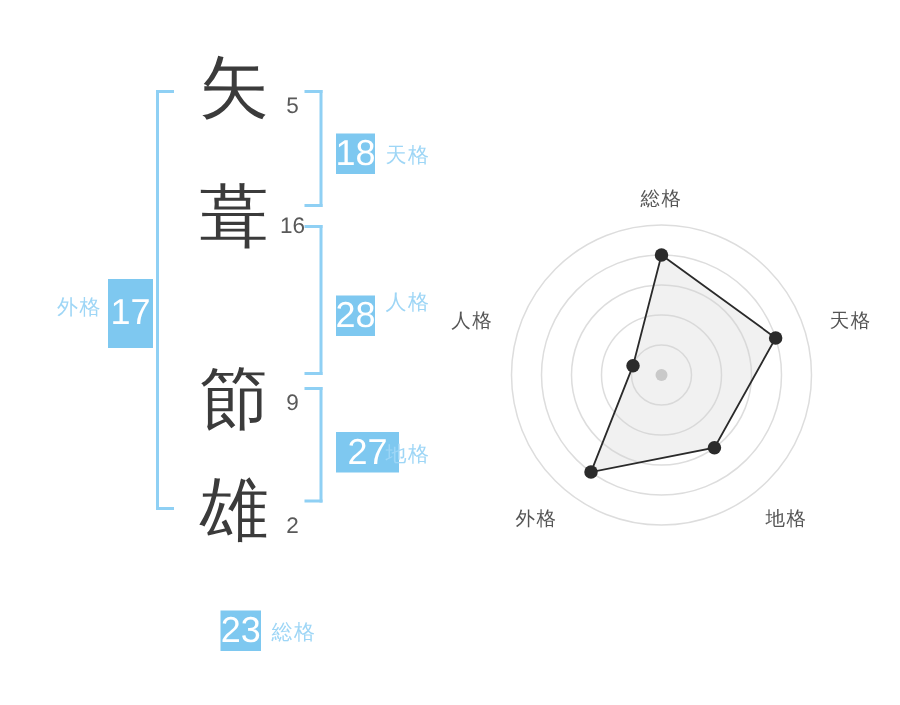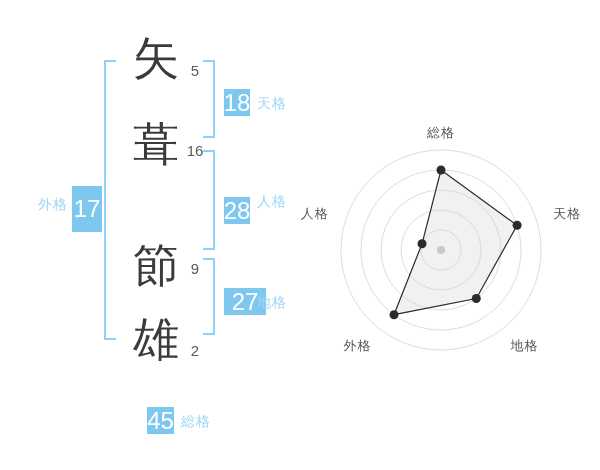--- a/index.html
+++ b/index.html
@@ -74,21 +74,21 @@
 
   <div class="badge" style="left:224px;top:197px;width:26px">28</div>
   <div class="kaku-label" style="left:257px;top:193px">人格</div>
 
   <div class="badge" style="left:224px;top:288px;width:42px">27</div>
   <div class="kaku-label" style="left:257px;top:294px">地格</div>
 
   <div class="badge" style="left:72px;top:186px;width:30px;height:46px">17</div>
   <div class="kaku-label" style="left:38px;top:196px;width:30px;text-align:right">外格</div>
 
-  <div class="badge" style="left:147px;top:407px">45</div>
+  <div class="badge" style="left:147px;top:407px">23</div>
   <div class="kaku-label" style="left:181px;top:413px">総格</div>
 
   <svg id="radar-svg" width="300" height="300" viewBox="0 0 300 300">
       <circle cx="150" cy="150" r="100" fill="none" stroke="#dddddd" stroke-width="1"></circle>
       <circle cx="150" cy="150" r="80" fill="none" stroke="#dddddd" stroke-width="1"></circle>
       <circle cx="150" cy="150" r="60" fill="none" stroke="#dddddd" stroke-width="1"></circle>
       <circle cx="150" cy="150" r="40" fill="none" stroke="#dddddd" stroke-width="1"></circle>
       <circle cx="150" cy="150" r="20" fill="none" stroke="#dddddd" stroke-width="1"></circle>
       <polygon points="150.0,70.0 226.1,125.3 185.3,198.5 103.0,214.7 131.0,143.8" fill="rgba(210,210,210,0.3)" stroke="#2a2a2a" stroke-width="1.2"></polygon>
       <circle cx="150" cy="150" r="4" fill="#c9c9c9"></circle>

